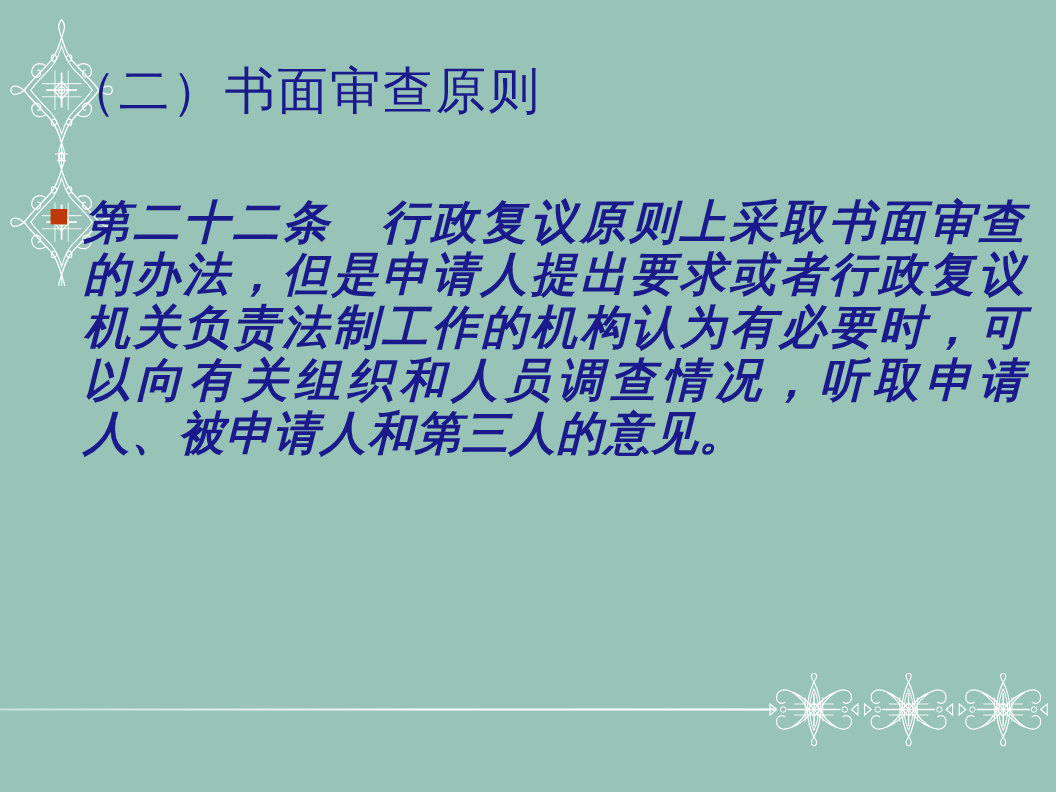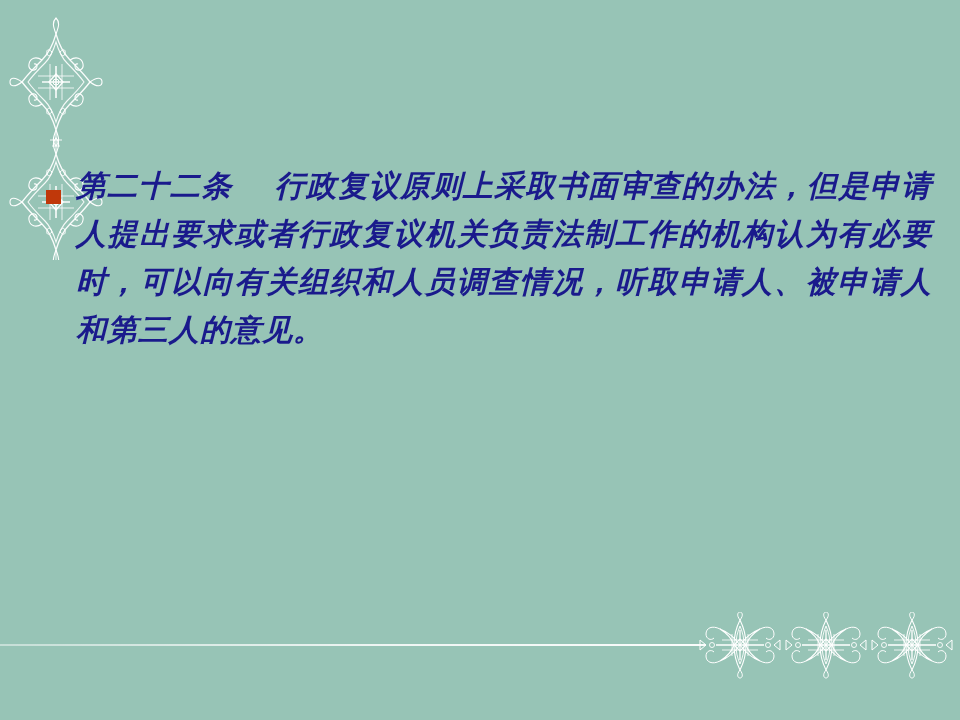--- a/index.html
+++ b/index.html
@@ -53,25 +53,25 @@
     position: absolute;
     left: 46px;
     top: 190px;
     width: 15px;
     height: 14px;
     background: #c0380a;
   }
   #body-text {
     position: absolute;
     left: 76px;
-    top: 162px;
+    top: 178px;
     width: 856px;
     color: #1a1a8c;
     font-family: "DejaVu Serif", "Liberation Serif", serif;
-    font-size: 30px;
+    font-size: 42px;
     line-height: 48px;
     font-style: italic;
     font-weight: bold;
     letter-spacing: 1px;
     text-align: justify;
     text-justify: inter-character;
   }
   #body-text .indent-gap { display: inline-block; width: 42px; }
 </style>
 </head>
@@ -116,20 +116,21 @@
         </g>
       <g transform="translate(0,142)">
           <use href="#medallion"></use>
         </g>
 
       <path d="M48 122 L48 142 M42 130 L54 130 M44 136 L52 136" stroke="#ffffff" stroke-width="1.1" fill="none" opacity="0.9"></path>
       <path d="M48 240 L48 250" stroke="#ffffff" stroke-width="1.1" fill="none" opacity="0.8"></path>
     </svg>
   </div>
 
+  <div id="title">（二）书面审查原则</div>
 
   <div id="bullet-square"></div>
 
   <div id="body-text"><span>第二十二条</span><span class="indent-gap"></span><span>行政复议原则上采取书面审查的办法，但是申请人提出要求或者行政复议机关负责法制工作的机构认为有必要时，可以向有关组织和人员调查情况，听取申请人、被申请人和第三人的意见。</span></div>
 
   <div class="bottom-ornaments">
     <svg width="960" height="70" viewBox="0 0 960 70">
       <defs>
         <linearGradient id="ruleGrad" x1="0" y1="0" x2="1" y2="0">
           <stop offset="0%" stop-color="#ffffff" stop-opacity="0.45"></stop>

